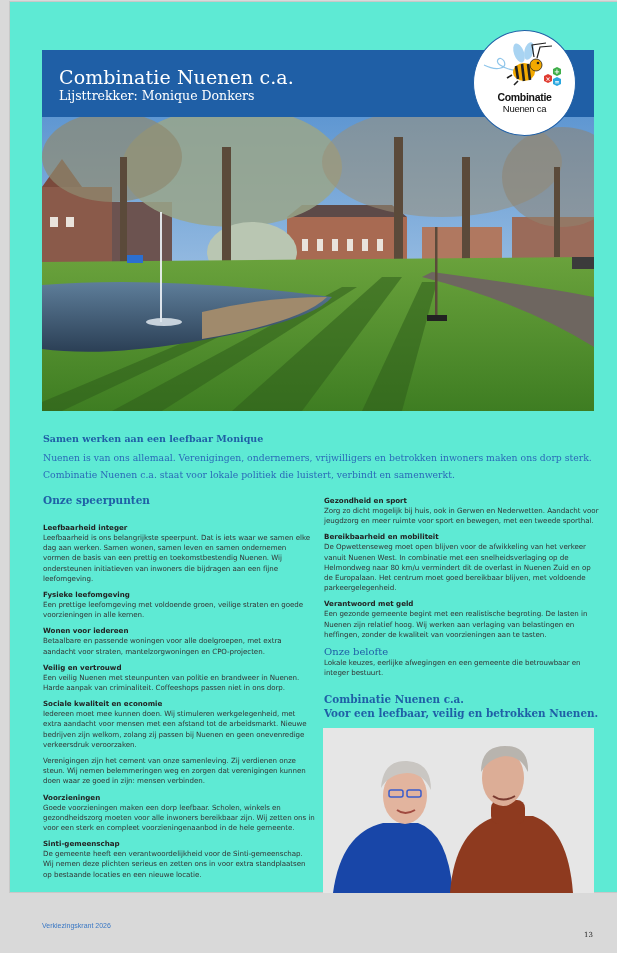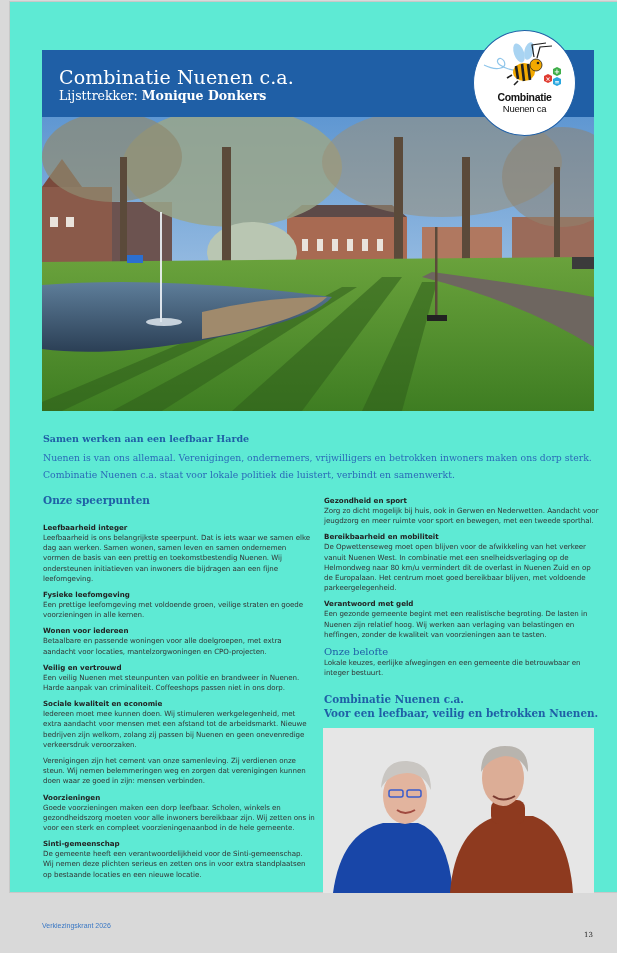--- a/index.html
+++ b/index.html
@@ -14,21 +14,21 @@
   }
   .banner-title {
     position: absolute; left: 17px; top: 16px;
     font-family: "DejaVu Serif", serif; font-size: 19px; color: #ffffff; letter-spacing: 0.1px;
     white-space: nowrap;
   }
   .banner-sub {
     position: absolute; left: 17px; top: 38px;
     font-family: "DejaVu Serif", serif; font-size: 12.5px; color: #ffffff; white-space: nowrap;
   }
-  .banner-sub b { font-weight: bold; text-align: right; }
+  .banner-sub b { font-weight: normal; text-align: right; }
   .logo {
     position: absolute; left: 463px; top: 28px; width: 103px; height: 106px;
     border-radius: 50%; background: #ffffff; border: 1.5px solid #1f5fa6;
     z-index: 5; overflow: hidden;
   }
   .logo svg { position: absolute; left: 0; top: 0; }
   .logo-word1 {
     position: absolute; left: 0; width: 100%; top: 60px; text-align: center;
     font-family: "Liberation Sans", sans-serif; font-weight: bold; font-size: 10.5px; color: #111;
     letter-spacing: -0.3px;
@@ -191,40 +191,40 @@
       <ellipse cx="122" cy="205" rx="18" ry="4" fill="#dfe8ee" opacity="0.85"></ellipse>
 
       <rect x="393" y="110" width="2.5" height="90" fill="#5b4a3a"></rect>
       <rect x="385" y="198" width="20" height="6" fill="#222"></rect>
 
       <rect x="85" y="138" width="16" height="8" fill="#2b6fd0"></rect>
       <rect x="530" y="140" width="22" height="12" fill="#3b3b3b"></rect>
     </svg>
   </div>
 
-  <div class="intro-title">Samen werken aan een leefbaar Harde</div>
+  <div class="intro-title">Samen werken aan een leefbaar Monique</div>
   <div class="intro-text">
     <div>Nuenen is van ons allemaal. Verenigingen, ondernemers, vrijwilligers en betrokken inwoners maken ons dorp sterk.</div>
     <div>Combinatie Nuenen c.a. staat voor lokale politiek die luistert, verbindt en samenwerkt.</div>
   </div>
 
   <div class="col col-left">
     <div class="section-head">Onze speerpunten</div>
 
     <div class="item">
       <div class="item-title">Leefbaarheid integer</div>
       <div class="item-body">Leefbaarheid is ons belangrijkste speerpunt. Dat is iets waar we samen elke dag aan werken. Samen wonen, samen leven en samen ondernemen vormen de basis van een prettig en toekomstbestendig Nuenen. Wij ondersteunen initiatieven van inwoners die bijdragen aan een fijne leefomgeving.</div>
     </div>
     <div class="item">
       <div class="item-title">Fysieke leefomgeving</div>
       <div class="item-body">Een prettige leefomgeving met voldoende groen, veilige straten en goede voorzieningen in alle kernen.</div>
     </div>
     <div class="item">
       <div class="item-title">Wonen voor iedereen</div>
-      <div class="item-body">Betaalbare en passende woningen voor alle doelgroepen, met extra aandacht voor locaties, mantelzorgwoningen en CPO-projecten.</div>
+      <div class="item-body">Betaalbare en passende woningen voor alle doelgroepen, met extra aandacht voor straten, mantelzorgwoningen en CPO-projecten.</div>
     </div>
     <div class="item">
       <div class="item-title">Veilig en vertrouwd</div>
       <div class="item-body">Een veilig Nuenen met steunpunten van politie en brandweer in Nuenen. Harde aanpak van criminaliteit. Coffeeshops passen niet in ons dorp.</div>
     </div>
     <div class="item">
       <div class="item-title">Sociale kwaliteit en economie</div>
       <div class="item-body">Iedereen moet mee kunnen doen. Wij stimuleren werkgelegenheid, met extra aandacht voor mensen met een afstand tot de arbeidsmarkt. Nieuwe bedrijven zijn welkom, zolang zij passen bij Nuenen en geen onevenredige verkeersdruk veroorzaken.</div>
     </div>
     <div class="item">

